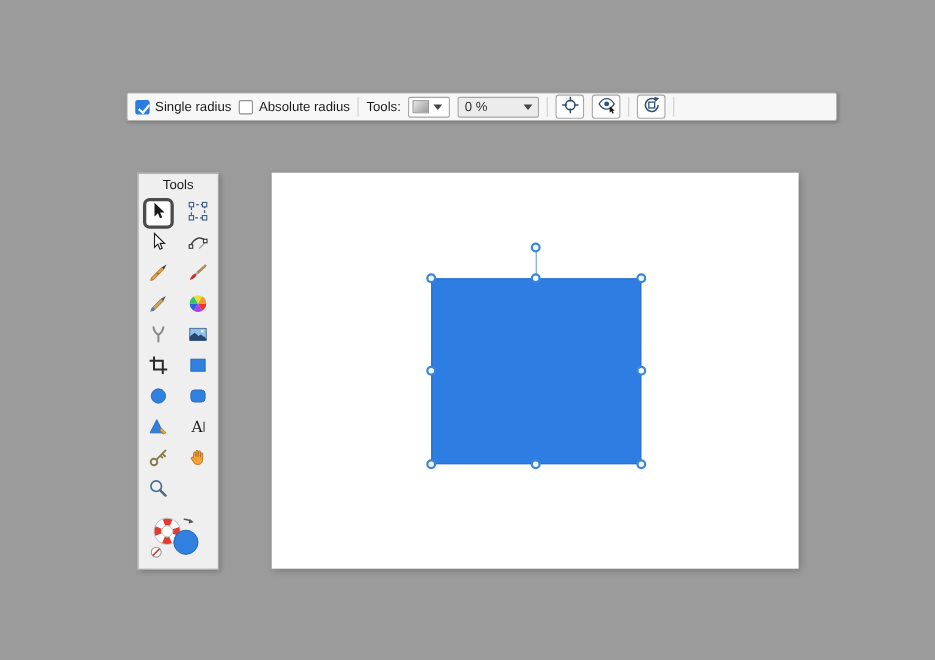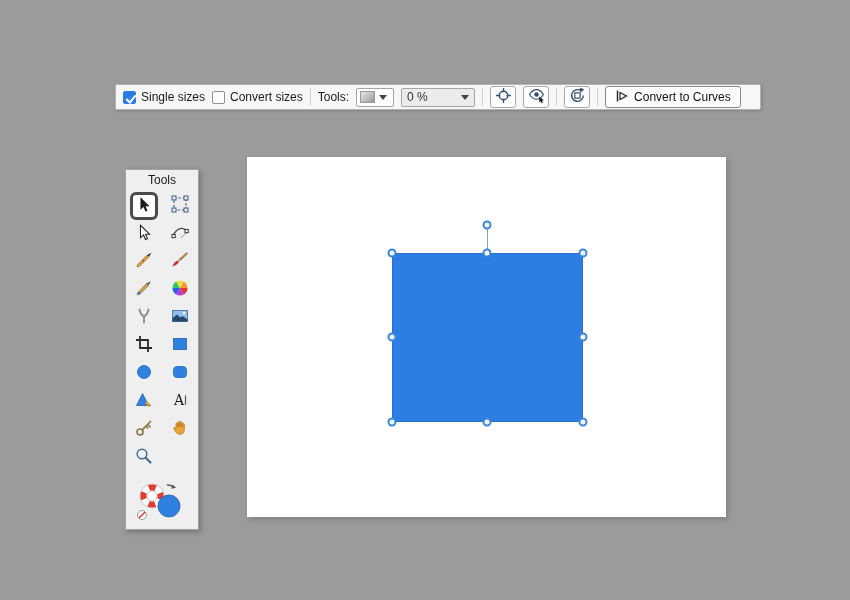--- a/index.html
+++ b/index.html
@@ -46,21 +46,20 @@
   .convert-btn {
     height:22px; border:1px solid #8a8a8a; background:#fdfdfd; border-radius:3px;
     display:flex; align-items:center; gap:5px; padding:0 9px; color:#111; font-size:12px;
   }
 
   
   .tools-panel {
     position:absolute; left:125px; top:157px; width:74px; height:361px;
     background:#efefef; border:1px solid #a3a3a3;
     box-shadow:2px 2px 5px rgba(0,0,0,0.25);
-    margin-top:12px;
   }
   .tools-header { height:20px; display:flex; align-items:center; justify-content:center; font-size:12px; color:#1a1a1a; }
   .tools-grid {
     display:grid; grid-template-columns:28px 28px; grid-auto-rows:28px;
     justify-content:center; column-gap:8px; padding-top:2px;
   }
   .tool { width:28px; height:28px; display:flex; align-items:center; justify-content:center; }
   .tool.selected {
     border:3px solid #4b4b4b; border-radius:6px; background:#fcfcfc;
   }
@@ -80,25 +79,25 @@
     background:#f2f8ff; border:2px solid #3c86d8; transform:translate(-50%,-50%);
   }
   .rot-line { position:absolute; left:240px; top:72px; width:1px; height:24px; background:#7aa0c8; }
 </style>
 </head>
 <body>
 
 <div class="toolbar">
   <div class="cb-group">
     <span class="cb checked"></span>
-    <span>Single sizes</span>
+    <span>Single radius</span>
   </div>
   <div class="cb-group">
     <span class="cb"></span>
-    <span>Convert sizes</span>
+    <span>Absolute radius</span>
   </div>
   <div class="sep"></div>
   <span>Tools:</span>
   <div class="corner-dd">
     <span class="corner-swatch"></span>
     <span class="dd-arrow"></span>
   </div>
   <div class="pct-dd">
     <span>0 %</span>
     <span class="dd-arrow"></span>
@@ -125,29 +124,20 @@
   <button class="tb-btn">
     <span>
       <svg width="17" height="17" viewBox="0 0 16 16">
           <rect x="5.5" y="5.5" width="5" height="5" fill="none" stroke="#33506e" stroke-width="1.1"></rect>
           <path d="M13.5 8 a5.5 5.5 0 1 1 -2.2 -4.4" fill="none" stroke="#33506e" stroke-width="1.3"></path>
           <path d="M10.2 0.8 L14.4 2.2 L11 5.4 Z" fill="#33506e"></path>
         </svg>
     </span>
   </button>
   <div class="sep"></div>
-  <button class="convert-btn">
-    <span>
-      <svg width="14" height="14" viewBox="0 0 14 14">
-          <path d="M2.5 1.5 V12.5" stroke="#222" stroke-width="1.4" fill="none"></path>
-          <path d="M5 3.5 L11.5 7 L5 10.5 Z" fill="none" stroke="#222" stroke-width="1.2"></path>
-        </svg>
-    </span>
-    <span>Convert to Curves</span>
-  </button>
 </div>
 
 <div class="tools-panel">
   <div class="tools-header">Tools</div>
   <div class="tools-grid">
 
     <div class="tool selected">
       <span><svg width="17" height="17" viewBox="0 0 16 16">
             <path d="M4.2 1.2 L4.2 13 L7.1 10.3 L8.9 14.6 L10.8 13.8 L9 9.6 L12.8 9.6 Z" fill="#1a1a1a"></path>
           </svg></span>

